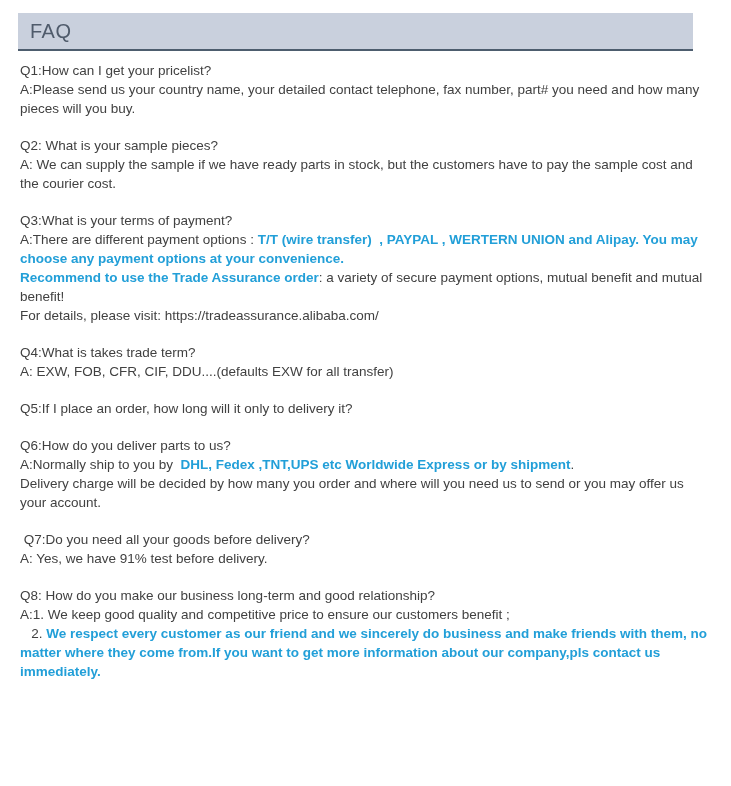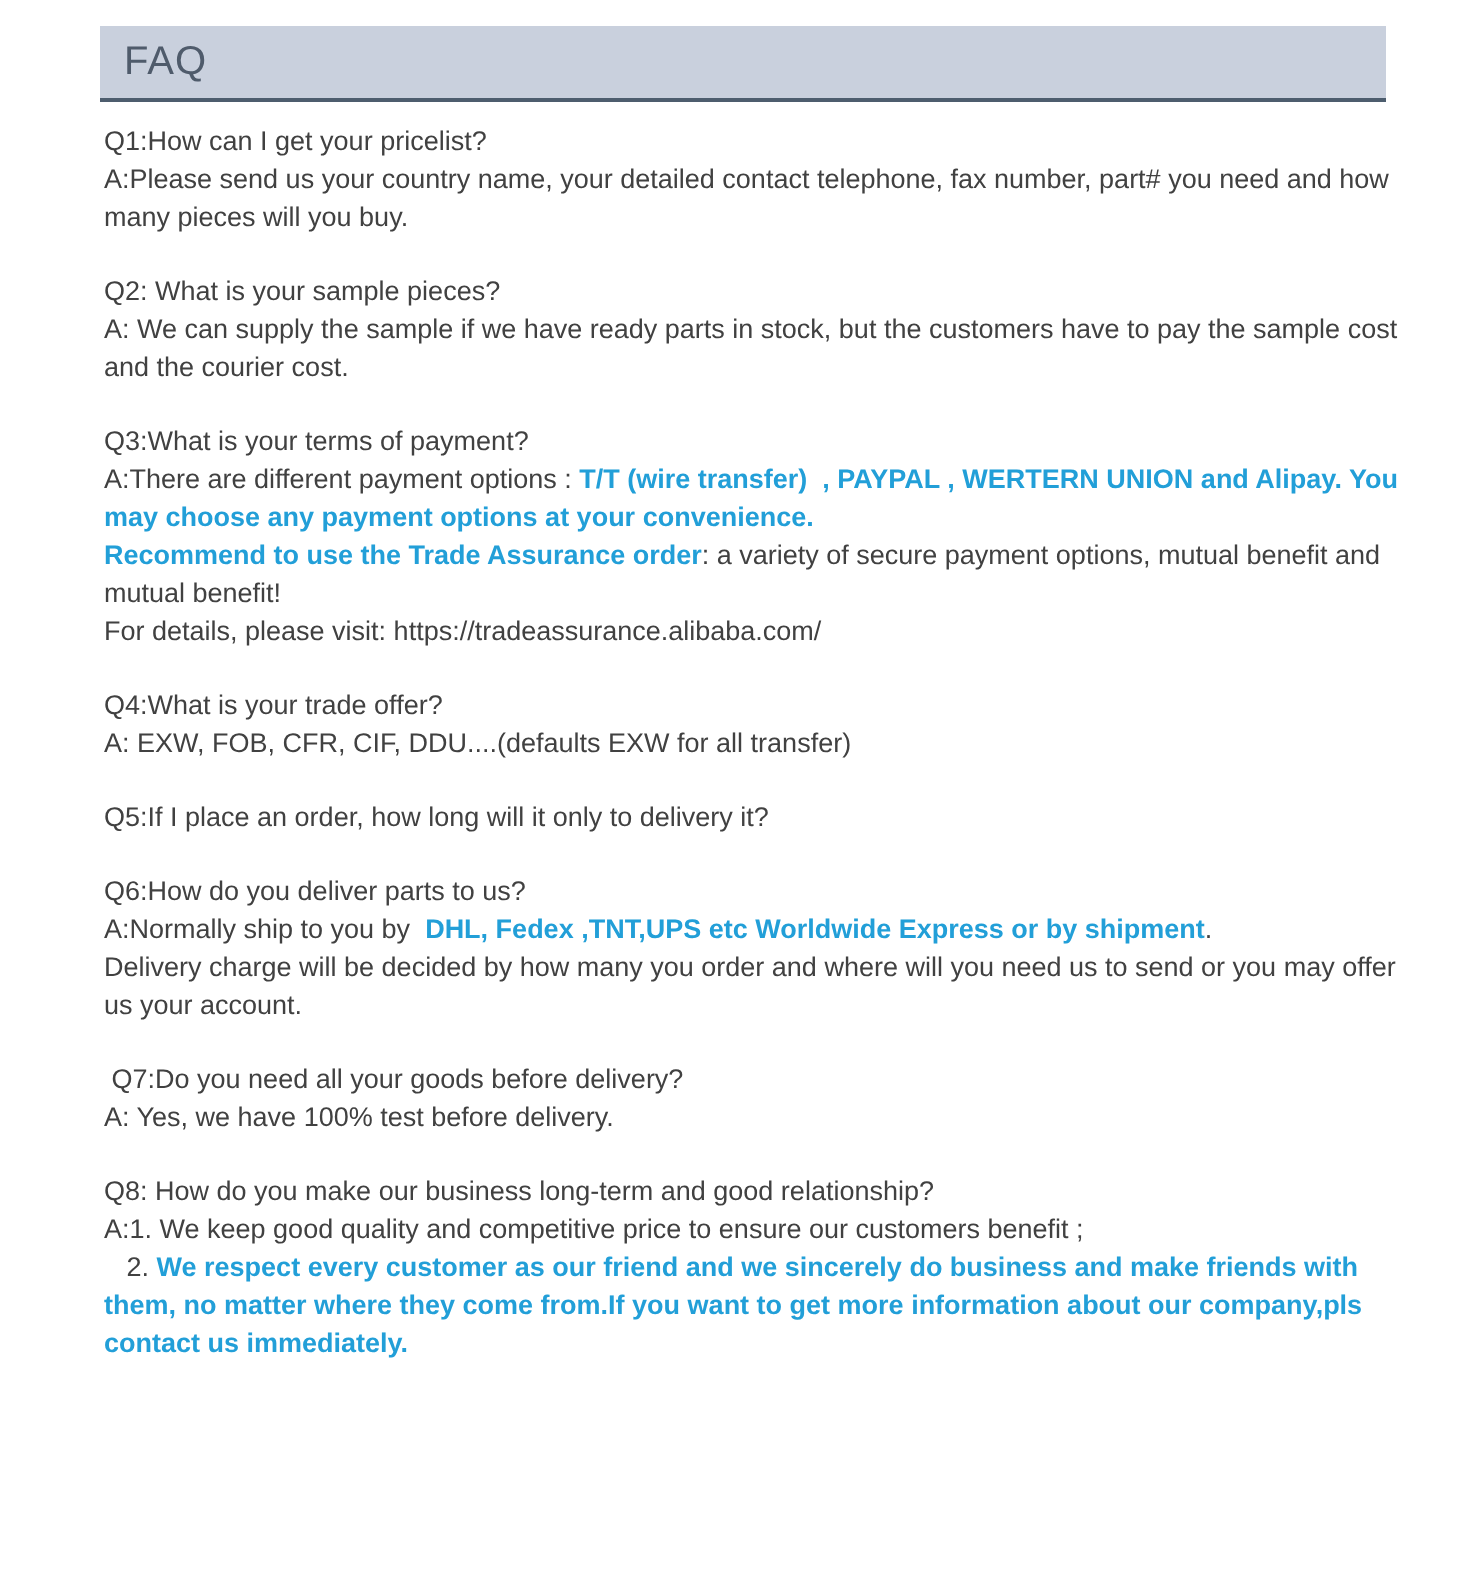--- a/index.html
+++ b/index.html
@@ -7,21 +7,20 @@
   html, body {
     background: #ffffff;
     font-family: "Liberation Sans", sans-serif;
   }
   .page {
     position: relative;
     width: 731px;
     height: 786px;
     background: #ffffff;
     overflow: hidden;
-    padding-left: 32px;
   }
   .faq-header {
     margin: 13px 38px 0 18px;
     height: 38px;
     background: var(--header-bg, #c9d0dd);
     border-bottom: 2px solid var(--header-border, #4d5d6e);
     display: flex;
     align-items: center;
     padding-left: 12px;
   }
@@ -47,19 +46,19 @@
 <body>
 
 <div class="page">
   <div class="faq-header">
     <span class="title">FAQ</span>
   </div>
   <div class="faq-content" id="faq-content">
       <p class="faq-block"><span class="run-normal">Q1:How can I get your pricelist?</span><br><span class="run-normal">A:Please send us your country name, your detailed contact telephone, fax number, part# you need and how many pieces will you buy.</span></p>
       <p class="faq-block"><span class="run-normal">Q2: What is your sample pieces?</span><br><span class="run-normal">A: We can supply the sample if we have ready parts in stock, but the customers have to pay the sample cost and the courier cost.</span></p>
       <p class="faq-block"><span class="run-normal">Q3:What is your terms of payment?</span><br><span class="run-normal">A:There are different payment options : </span><span class="run-blue-bold">T/T (wire transfer)  , PAYPAL , WERTERN UNION and Alipay. You may choose any payment options at your convenience.</span><br><span class="run-blue-bold">Recommend to use the Trade Assurance order</span><span class="run-normal">: a variety of secure payment options, mutual benefit and mutual benefit!</span><br><span class="run-normal">For details, please visit: https://tradeassurance.alibaba.com/</span></p>
-      <p class="faq-block"><span class="run-normal">Q4:What is your trade offer?</span><br><span class="run-normal">A: EXW, FOB, CFR, CIF, DDU....(defaults EXW for all transfer)</span></p>
+      <p class="faq-block"><span class="run-normal">Q4:What is takes trade term?</span><br><span class="run-normal">A: EXW, FOB, CFR, CIF, DDU....(defaults EXW for all transfer)</span></p>
       <p class="faq-block"><span class="run-normal">Q5:If I place an order, how long will it only to delivery it?</span><br></p>
       <p class="faq-block"><span class="run-normal">Q6:How do you deliver parts to us?</span><br><span class="run-normal">A:Normally ship to you by </span><span class="run-blue-bold"> DHL, Fedex ,TNT,UPS etc Worldwide Express or by shipment</span><span class="run-normal">.</span><br><span class="run-normal">Delivery charge will be decided by how many you order and where will you need us to send or you may offer us your account.</span></p>
-      <p class="faq-block"><span class="run-normal"> Q7:Do you need all your goods before delivery?</span><br><span class="run-normal">A: Yes, we have 100% test before delivery.</span></p>
+      <p class="faq-block"><span class="run-normal"> Q7:Do you need all your goods before delivery?</span><br><span class="run-normal">A: Yes, we have 91% test before delivery.</span></p>
       <p class="faq-block"><span class="run-normal">Q8: How do you make our business long-term and good relationship?</span><br><span class="run-normal">A:1. We keep good quality and competitive price to ensure our customers benefit ;</span><br><span class="run-normal">   2. </span><span class="run-blue-bold">We respect every customer as our friend and we sincerely do business and make friends with them, no matter where they come from.If you want to get more information about our company,pls contact us immediately.</span></p>
     </div>
 </div>
 
 </body></html>

